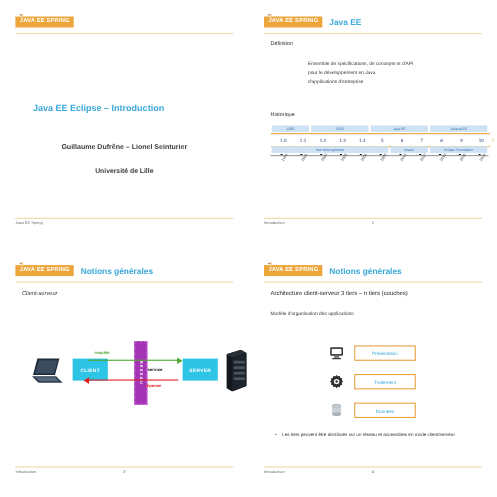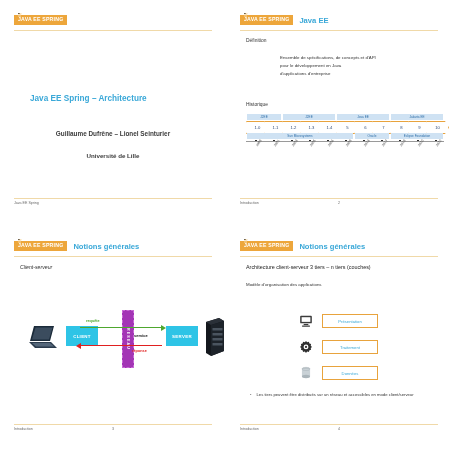--- a/index.html
+++ b/index.html
@@ -90,21 +90,21 @@
   <div class="slide">
     <div class="slide-inner">
       <div class="hdr">
         <div class="badge">
           <span>JAVA EE SPRING</span>
           <span class="tick">///</span>
         </div>
       </div>
       <div class="hdr-rule"></div>
 
-      <div class="t-title">Java EE Spring – Architecture</div>
+      <div class="t-title">Java EE Eclipse – Introduction</div>
       <div class="t-auth">Guillaume Dufrêne – Lionel Seinturier</div>
       <div class="t-univ">Université de Lille</div>
 
       <div class="ftr-rule"></div>
       <div class="ftr">
         <span class="ftr-left">Java EE Spring</span>
         <span class="ftr-page"></span>
       </div>
     </div>
   </div>

